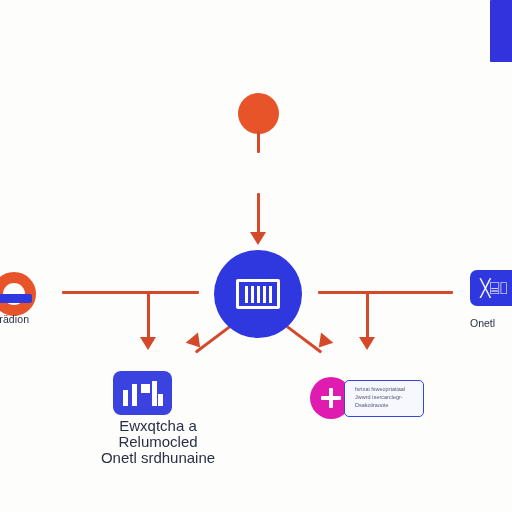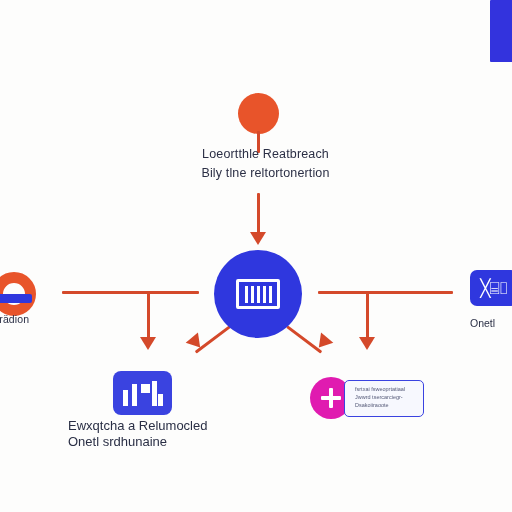--- a/index.html
+++ b/index.html
@@ -200,25 +200,25 @@
     width: 5px;
   }
   .chart-tile .bars i.b1 { left: 0px;  height: 16px; }
   .chart-tile .bars i.b2 { left: 9px;  height: 22px; }
   .chart-tile .bars i.b3 { left: 18px; height: 9px; bottom: 13px; width: 9px;}
   .chart-tile .bars i.b4 { left: 29px; height: 25px; }
   .chart-tile .bars i.b5 { left: 35px; height: 12px; }
 
   .chart-label {
     position: absolute;
-    left: 68px;
+    left: 82px;
     top: 418px;
     width: 152px;
-    text-align: left;
-    font-size: 13px;
+    text-align: center;
+    font-size: 15px;
     line-height: 16px;
     color: #2a2f45;
     filter: blur(0.35px);
   }
 
   
   .plus-circle {
     position: absolute;
     left: 310px;
     top: 377px;
@@ -281,24 +281,20 @@
 <body>
 
 <div id="canvas">
 
   <div class="corner-block"></div>
 
   <div class="node-source"></div>
 
   <div class="line-v" style="left:257px; top:131px; height:22px;"></div>
 
-  <div class="hub-caption">
-    <div>Loeortthle Reatbreach</div>
-    <div>Bily tlne reltortonertion</div>
-  </div>
 
   <div class="line-v" style="left:257px; top:193px; height:42px;"></div>
   <div class="arrow-down" style="left:250px; top:232px;"></div>
 
   <div class="line-h" style="left:62px; top:291px; width:137px;"></div>
   <div class="line-v" style="left:147px; top:291px; height:49px;"></div>
   <div class="arrow-down" style="left:140px; top:337px;"></div>
 
   <div class="line-h" style="left:318px; top:291px; width:135px;"></div>
   <div class="line-v" style="left:366px; top:291px; height:49px;"></div>

